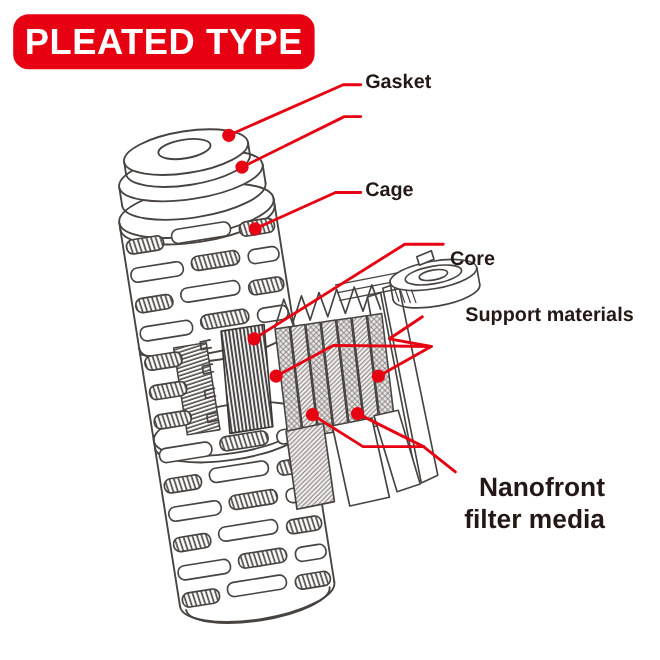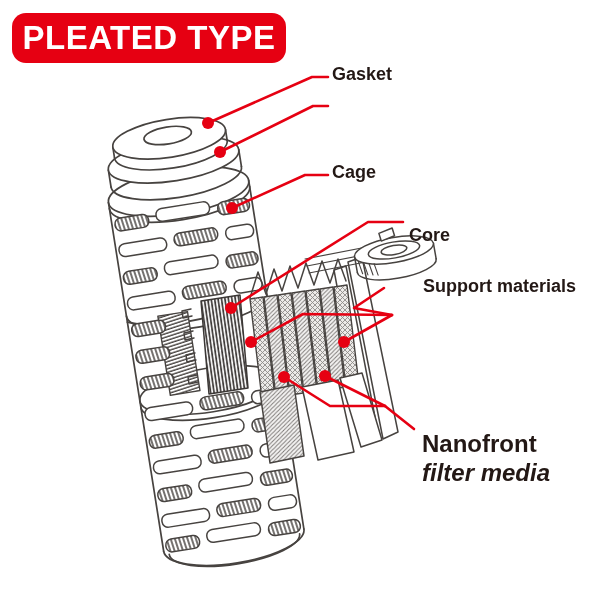--- a/index.html
+++ b/index.html
@@ -1,17 +1,17 @@
 <!DOCTYPE html>
 <html><head>
 <meta charset="utf-8">
 <style>
   html,body{margin:0;padding:0;background:#fff;}
   .stage{position:relative;width:600px;height:600px;background:#ffffff;overflow:hidden;
-         font-family:"Liberation Sans","DejaVu Sans",sans-serif;}
+         font-family:"Liberation Sans","DejaVu Sans",sans-serif;text-align:right;}
   .badge{position:absolute;left:12px;top:13px;width:274px;height:50px;border-radius:14px;
          display:flex;align-items:center;justify-content:center;
          font-size:33px;font-weight:bold;letter-spacing:.5px;}
   .lbl{position:absolute;font-size:18px;font-weight:bold;line-height:1;white-space:nowrap;}
   .lbl2{position:absolute;font-size:24px;font-weight:bold;line-height:29px;white-space:nowrap;}
   svg{position:absolute;left:0;top:0;}
 </style>
 </head>
 <body>
 
@@ -195,15 +195,15 @@
   </svg>
 
   <div class="badge" style="background: rgb(230, 0, 18); color: rgb(255, 255, 255);">PLEATED TYPE</div>
 
   <div class="lbl" style="left: 332px; top: 65px; color: rgb(35, 24, 21);">Gasket</div>
   <div class="lbl" style="left: 332px; top: 163px; color: rgb(35, 24, 21);">Cage</div>
   <div class="lbl" style="left: 409px; top: 226px; color: rgb(35, 24, 21);">Core</div>
   <div class="lbl" style="left: 384px; top: 277px; color: rgb(35, 24, 21); margin-left: 39px;">Support materials</div>
   <div class="lbl2" style="left: 422px; top: 429px; color: rgb(35, 24, 21);">
     <span style="display:block;">Nanofront</span>
-    <span style="display:block;font-style:italic;">filter media</span>
+    <span style="display:block;">filter media</span>
   </div>
 </div>
 
 </body></html>

